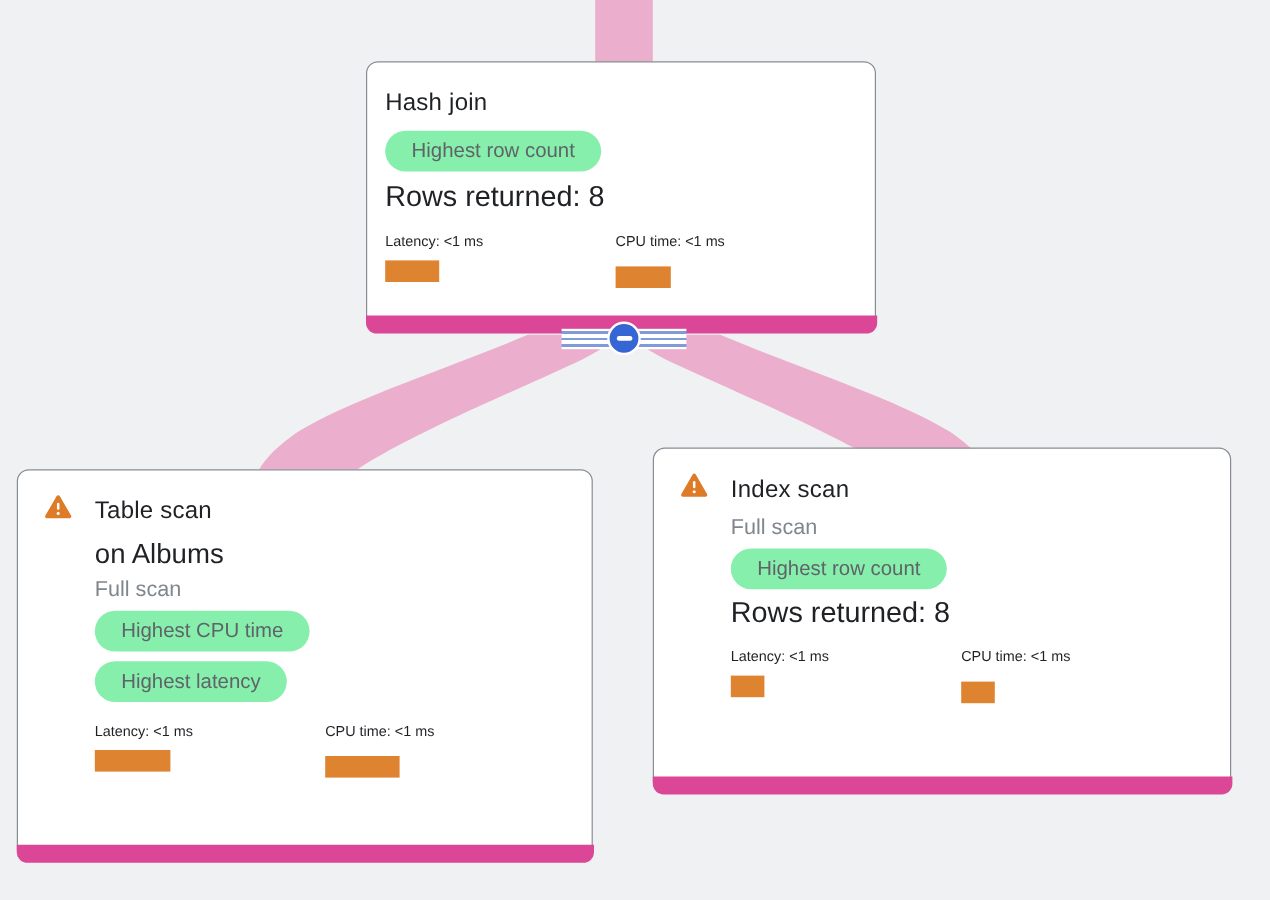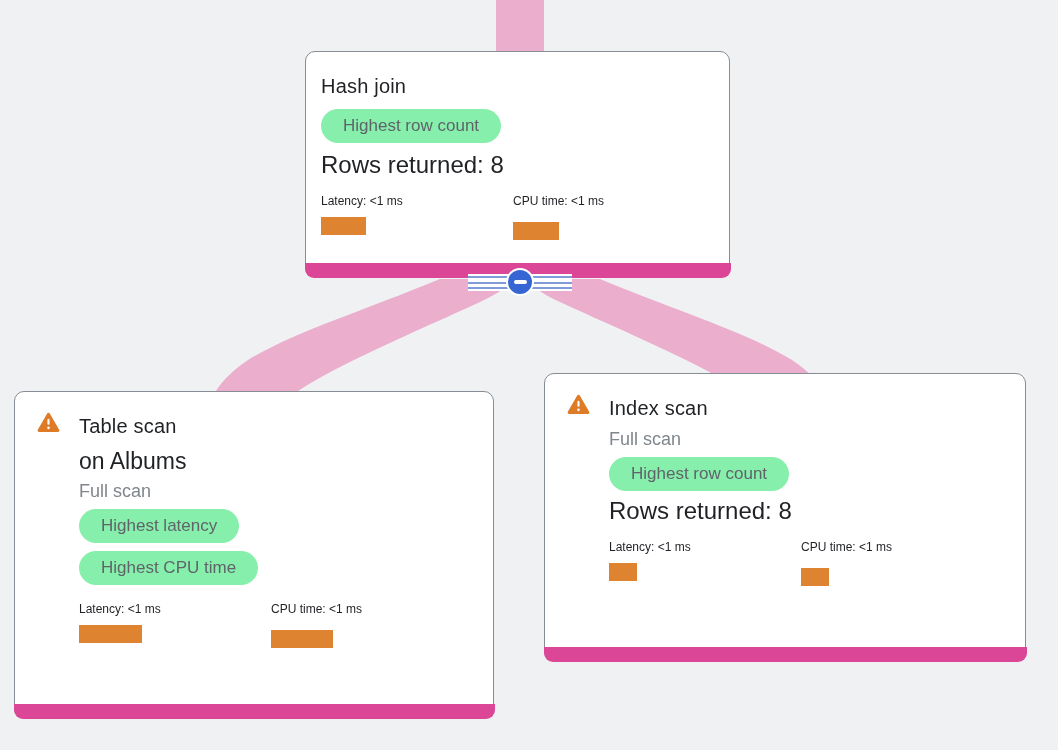--- a/index.html
+++ b/index.html
@@ -101,22 +101,22 @@
   <svg class="warn-icon" viewBox="0 0 24 22">
     <path d="M13.35 1.45 L23.2 18.5 a1.55 1.55 0 0 1 -1.35 2.33 H2.15 A1.55 1.55 0 0 1 .8 18.5 L10.65 1.45 a1.56 1.56 0 0 1 2.7 0 Z" fill="#dd7b26"></path>
     <rect x="10.9" y="7.2" width="2.2" height="6.2" rx="1.1" fill="#ffffff"></rect>
     <circle cx="12" cy="16.6" r="1.35" fill="#ffffff"></circle>
   </svg>
   <div class="card-content scan-content">
     <div class="node-title">Table scan</div>
     <div class="target-label">on Albums</div>
     <div class="fullscan-label">Full scan</div>
     <div class="badge-list">
+      <div class="metric-badge">Highest CPU time</div>
       <div class="metric-badge">Highest latency</div>
-      <div class="metric-badge">Highest CPU time</div>
     </div>
     <div class="metrics-row">
       <div class="metric-col">
         <div class="metric-label">Latency: &lt;1 ms</div>
         <div class="metric-bar" style="width: 63px;"></div>
       </div>
       <div class="metric-col">
         <div class="metric-label">CPU time: &lt;1 ms</div>
         <div class="metric-bar cpu" style="width: 62px;"></div>
       </div>

